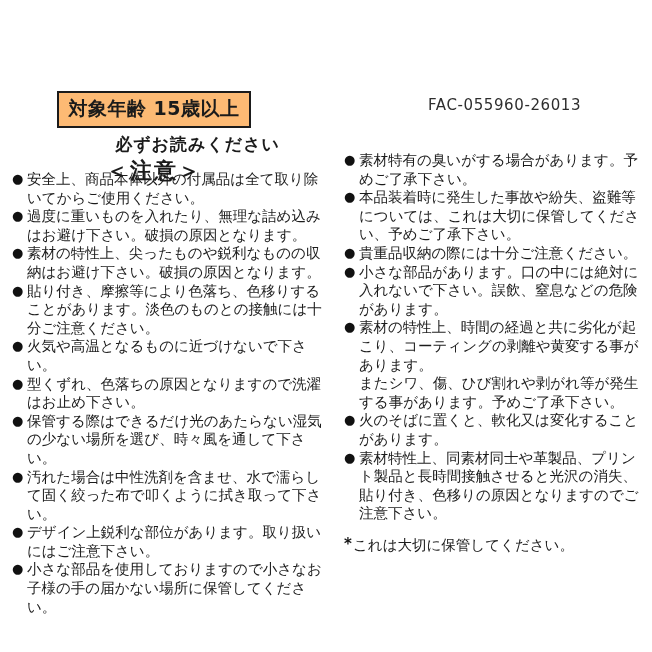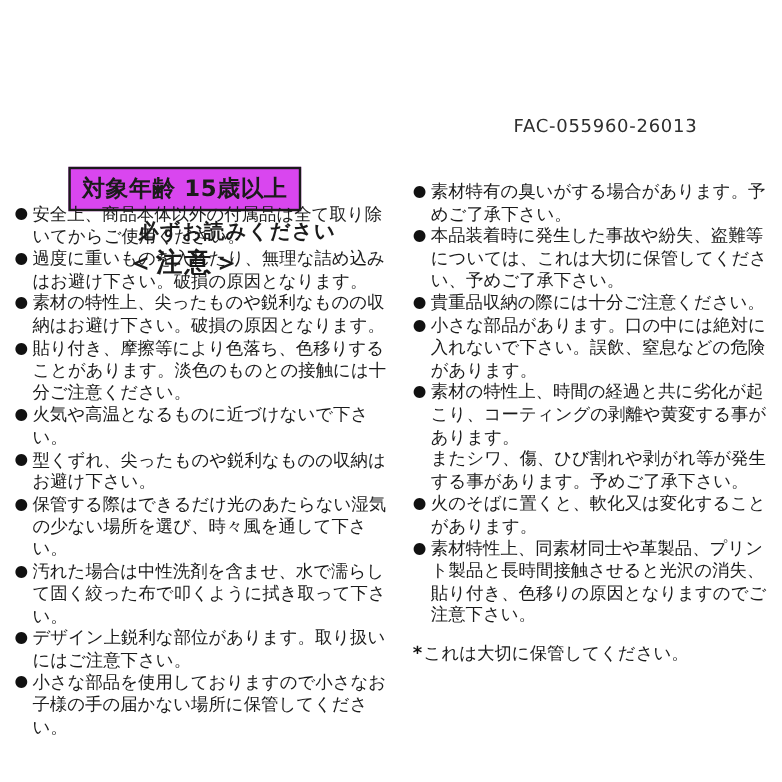--- a/index.html
+++ b/index.html
@@ -23,22 +23,21 @@
     width: 252px;
     text-align: center;
   }
   .age-box {
     display: inline-block;
     border: 2.5px solid #1b1b1b;
     padding: 3px 9px 4px 9px;
     font-size: 19px;
     font-weight: bold;
     letter-spacing: 0.5px;
-    background: #d946ef;
-    margin-top: 48px;
+    background: #fdba74;
   }
   .must-read {
     margin-top: 5px;
     font-size: 17px;
     font-weight: bold;
     letter-spacing: 1px;
     text-align: right;
   }
   .caution {
     font-size: 22px;
@@ -128,21 +127,21 @@
     <div class="item">
       <span class="bullet">●</span>
       <span class="item-text">貼り付き、摩擦等により色落ち、色移りすることがあります。淡色のものとの接触には十分ご注意ください。</span>
     </div>
     <div class="item">
       <span class="bullet">●</span>
       <span class="item-text">火気や高温となるものに近づけないで下さい。</span>
     </div>
     <div class="item">
       <span class="bullet">●</span>
-      <span class="item-text">型くずれ、尖ったものや鋭利なものの収納はお避け下さい。</span>
+      <span class="item-text">型くずれ、色落ちの原因となりますので洗濯はお止め下さい。</span>
     </div>
     <div class="item">
       <span class="bullet">●</span>
       <span class="item-text">保管する際はできるだけ光のあたらない湿気の少ない場所を選び、時々風を通して下さい。</span>
     </div>
     <div class="item">
       <span class="bullet">●</span>
       <span class="item-text">汚れた場合は中性洗剤を含ませ、水で濡らして固く絞った布で叩くように拭き取って下さい。</span>
     </div>
     <div class="item">

